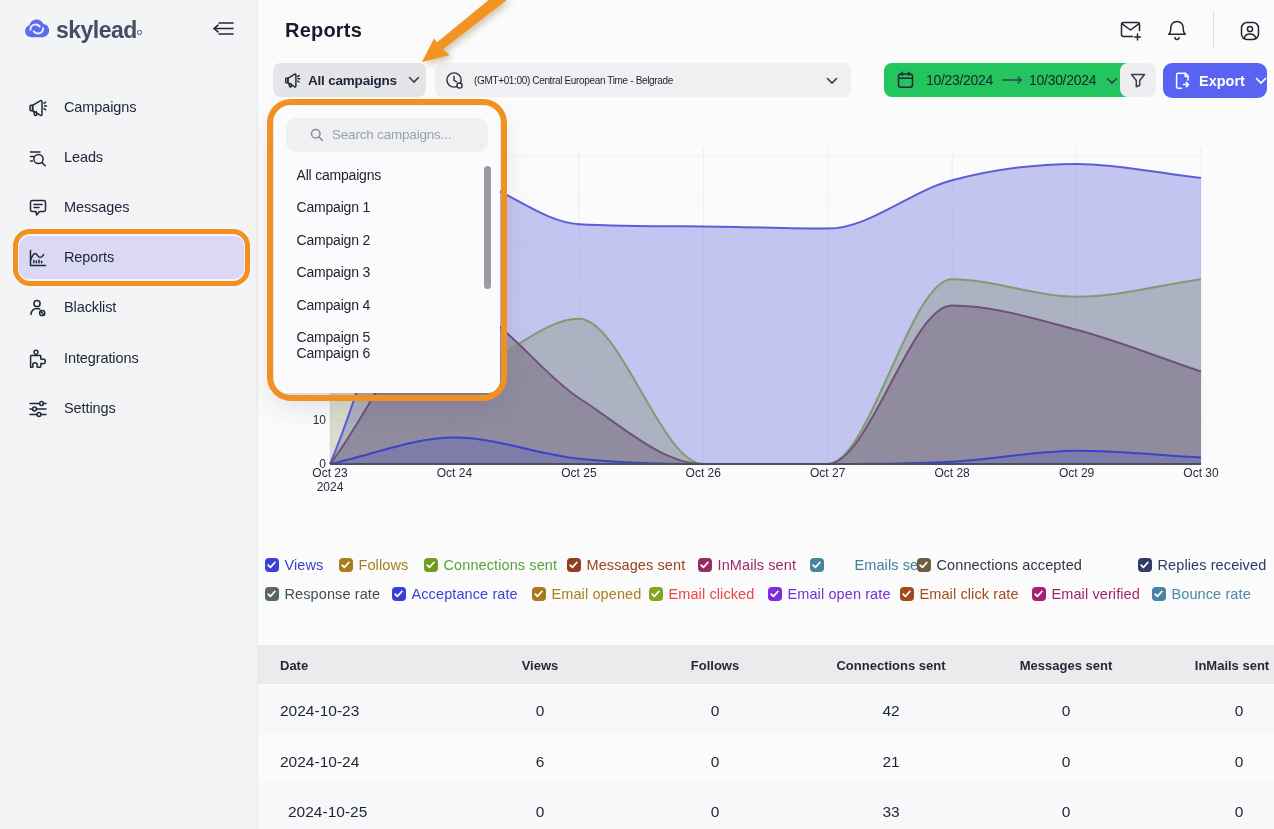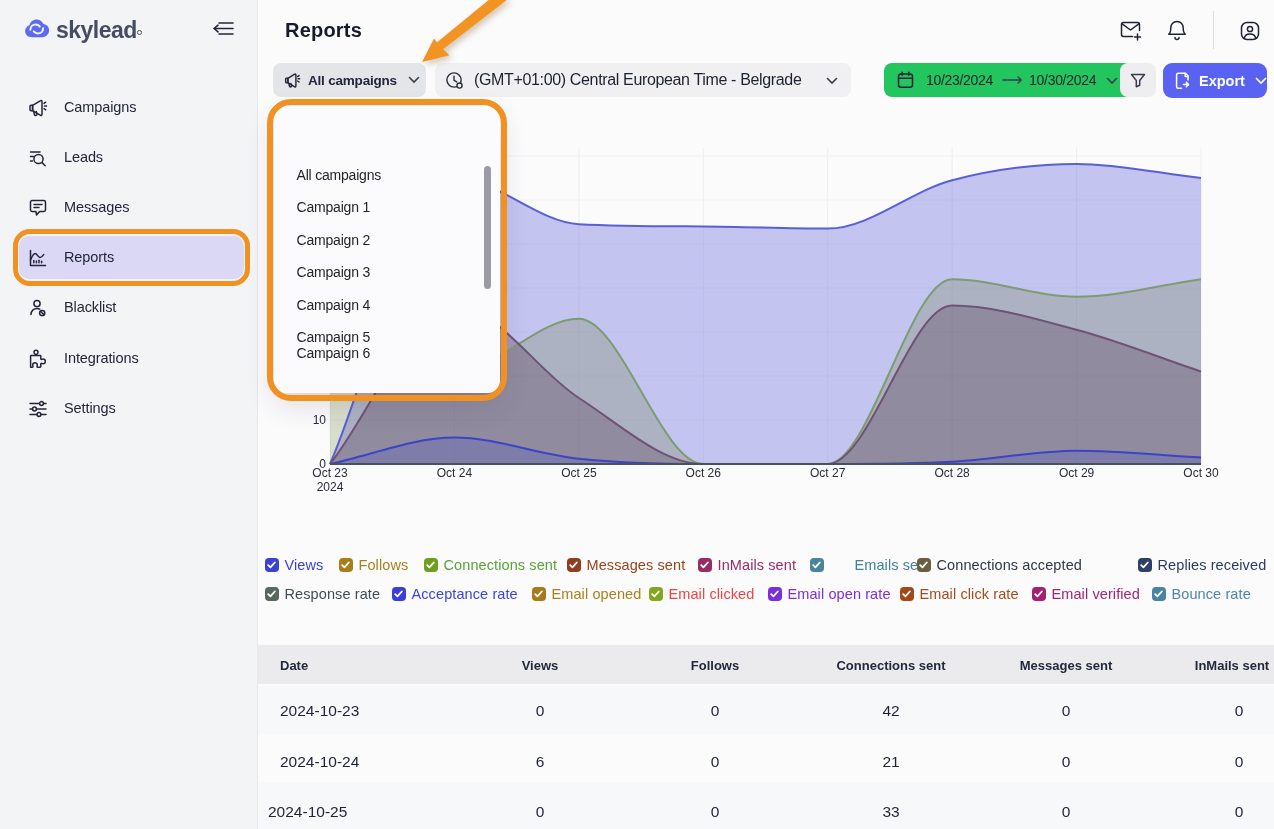--- a/index.html
+++ b/index.html
@@ -127,21 +127,21 @@
     <svg width="12" height="8" viewBox="0 0 12 8" fill="none" stroke="#3a3d4d" stroke-width="1.6" stroke-linecap="round" style="margin-left:11px;">
         <path d="M1.5 1.5 L6 6 L10.5 1.5"></path>
       </svg>
   </div>
   <div class="chip" style="left:435px;width:416px;background:#f0f0f3;padding-left:10px;">
     <svg width="19" height="19" viewBox="0 0 20 20" fill="none" stroke="#2c2f3e" stroke-width="1.5" stroke-linecap="round">
       <circle cx="9.5" cy="9.5" r="7.5"></circle>
       <path d="M9.5 5.5 L9.5 9.8 L12.3 11.5"></path>
       <circle cx="15.3" cy="15.3" r="2.7" fill="#f0f0f3"></circle>
     </svg>
-    <span style="font-size:16px;color:#1e2130;margin-left:10px;letter-spacing:-0.35px;">(GMT+01:00) Central European Time - Belgrade</span>
+    <span style="font-size:10px;color:#1e2130;margin-left:10px;letter-spacing:-0.35px;">(GMT+01:00) Central European Time - Belgrade</span>
     <svg width="12" height="8" viewBox="0 0 12 8" fill="none" stroke="#3a3d4d" stroke-width="1.6" stroke-linecap="round" style="position:absolute;left:391px;top:14px;">
         <path d="M1.5 1.5 L6 6 L10.5 1.5"></path>
       </svg>
   </div>
   <div class="chip" style="left:884px;width:249px;background:#22c55e;padding-left:13px;">
     <svg width="17" height="18" viewBox="0 0 17 18" fill="none" stroke="#23263a" stroke-width="1.5" stroke-linecap="round">
       <rect x="1.5" y="3" width="14" height="13.2" rx="2.5"></rect>
       <line x1="1.8" y1="7.3" x2="15.2" y2="7.3"></line>
       <line x1="5.2" y1="1.3" x2="5.2" y2="4.2"></line>
       <line x1="11.8" y1="1.3" x2="11.8" y2="4.2"></line>
@@ -356,28 +356,35 @@
   <div class="td" style="left:715px;top:702px;transform:translateX(-50%);">0</div>
   <div class="td" style="left:891px;top:702px;transform:translateX(-50%);">42</div>
   <div class="td" style="left:1066px;top:702px;transform:translateX(-50%);">0</div>
   <div class="td" style="left:1239px;top:702px;transform:translateX(-50%);">0</div>
   <div class="td" style="left:280px;top:753px;">2024-10-24</div>
   <div class="td" style="left:540px;top:753px;transform:translateX(-50%);">6</div>
   <div class="td" style="left:715px;top:753px;transform:translateX(-50%);">0</div>
   <div class="td" style="left:891px;top:753px;transform:translateX(-50%);">21</div>
   <div class="td" style="left:1066px;top:753px;transform:translateX(-50%);">0</div>
   <div class="td" style="left:1239px;top:753px;transform:translateX(-50%);">0</div>
-  <div class="td" style="left:268px;top:803px;">2024-10-25</div>
+  <div class="td" style="left:288px;top:803px;">2024-10-25</div>
   <div class="td" style="left:540px;top:803px;transform:translateX(-50%);">0</div>
   <div class="td" style="left:715px;top:803px;transform:translateX(-50%);">0</div>
   <div class="td" style="left:891px;top:803px;transform:translateX(-50%);">33</div>
   <div class="td" style="left:1066px;top:803px;transform:translateX(-50%);">0</div>
   <div class="td" style="left:1239px;top:803px;transform:translateX(-50%);">0</div>
 </div>
 <div id="panel">
+  <div id="search">
+      <svg style="position:absolute;left:24px;top:10px;" width="14" height="14" viewBox="0 0 17 17" fill="none" stroke="#8b8b96" stroke-width="1.8" stroke-linecap="round">
+        <circle cx="7" cy="7" r="5.2"></circle>
+        <line x1="11" y1="11" x2="15" y2="15"></line>
+      </svg>
+      <span style="position:absolute;left:46px;top:9px;font-size:13.5px;color:#9aa0ab;letter-spacing:-0.2px;">Search campaigns...</span>
+    </div>
   <div class="ditem" style="top:61px;">All campaigns</div>
   <div class="ditem" style="top:93px;">Campaign 1</div>
   <div class="ditem" style="top:126px;">Campaign 2</div>
   <div class="ditem" style="top:158px;">Campaign 3</div>
   <div class="ditem" style="top:191px;">Campaign 4</div>
   <div class="ditem" style="top:223px;">Campaign 5</div>
   <div class="ditem" style="top:239px;">Campaign 6</div>
   <div id="thumb"></div>
 </div>
 <div id="ring"></div>

